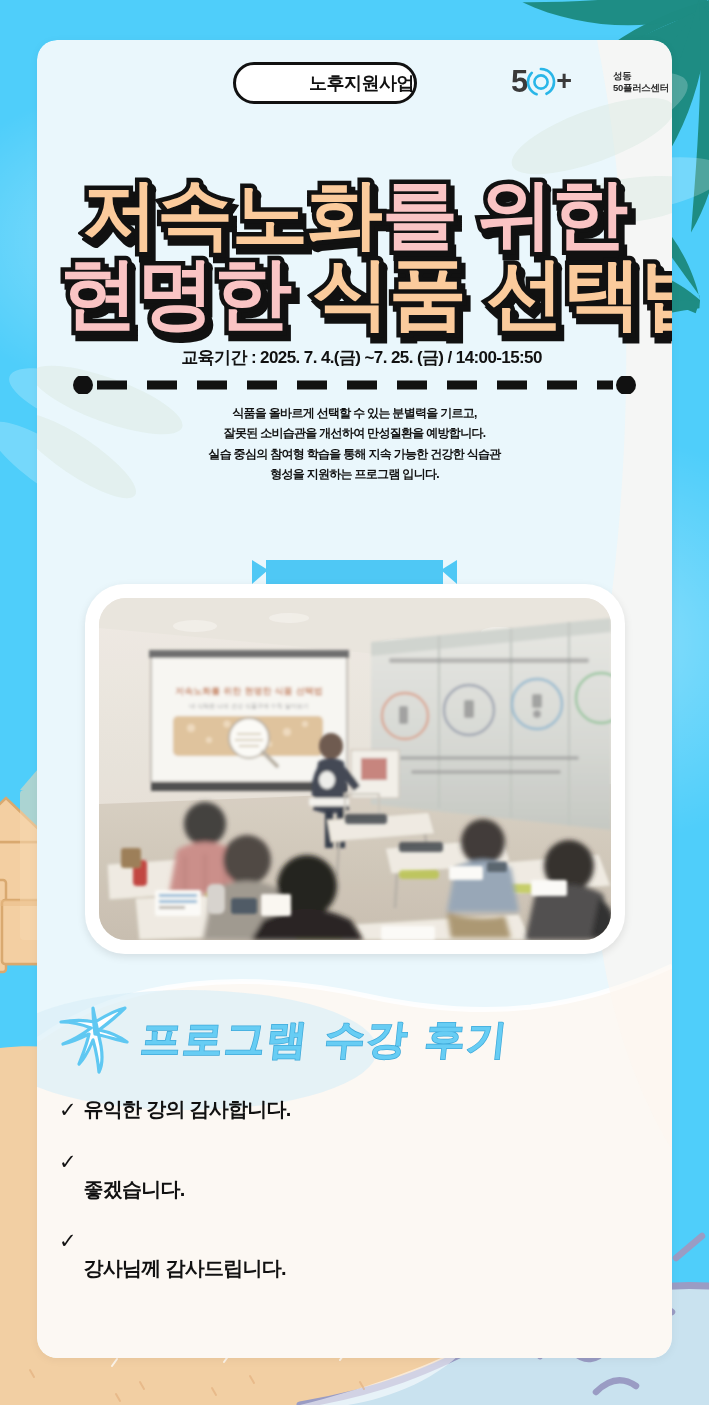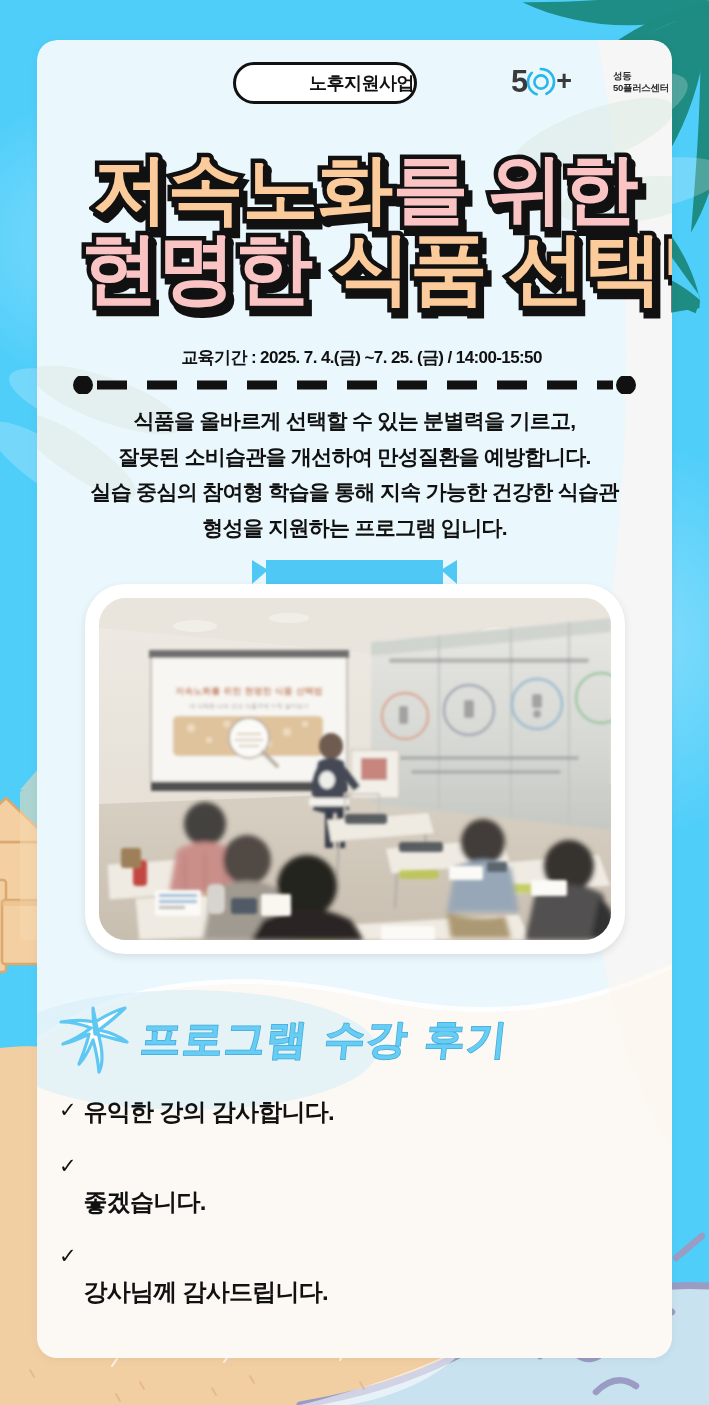--- a/index.html
+++ b/index.html
@@ -42,40 +42,40 @@
 
   .logo { position:absolute; left:474px; top:4px; width:150px; height:40px; }
   .logo-mark { position:absolute; left:0; top:0; display:flex; align-items:center; }
   .logo-5 { font-size:31px; font-weight:700; color:#3a3a3a; line-height:1; letter-spacing:-1px; }
   .logo-ring { width:30px; height:30px; position:relative; margin:0 -1px; }
   .logo-plus { font-size:27px; font-weight:700; color:#3a3a3a; line-height:1; margin-left:1px; }
   .logo-text { position:absolute; left:102px; top:4px; line-height:1.25; }
   .logo-text div { font-size:9.5px; font-weight:700; color:#2b2b2b; letter-spacing:-.3px; white-space:nowrap; }
 
   
-  .title { position:absolute; top:111px; left:0; width:100%; text-align:center;padding-left:21px; }
+  .title { position:absolute; top:136px; left:0; width:100%; text-align:center; }
   .tline {
     font-size:76px; font-weight:900; line-height:.99;
     letter-spacing:-1px; white-space:nowrap;
     -webkit-text-stroke:9px #111;
     paint-order:stroke fill;
     filter:drop-shadow(4px 6px 0 #111);
   }
   .tline2 { font-size:78px; margin-top:4px;margin-left:23px; }
   .tline .o { color:#FBCB9C; }
   .tline .p { color:#FAC4C4; }
 
   
   .date-wrap { position:absolute; top:306px; left:7px; width:100%; text-align:center; }
   .date-text { font-size:17px; font-weight:700; color:#111; letter-spacing:-.6px; }
   .dash-line { position:absolute; top:336px; left:36px; width:563px; height:18px; }
 
   
   .desc { position:absolute; top:363px; left:0; width:100%; text-align:center; }
-  .desc p { font-size:21px; font-weight:700; color:#111; line-height:1.70; letter-spacing:-.7px; }
+  .desc p { font-size:12px; font-weight:700; color:#111; line-height:1.70; letter-spacing:-.7px; }
 
   
   .photo-zone { position:absolute; top:520px; left:0; width:635px; height:420px; }
   .ribbon { position:absolute; left:215px; top:0; width:205px; height:66px; z-index:1; }
   .photo-frame {
     position:absolute; left:48px; top:24px;
     width:540px; height:370px;
     background:#fff; border-radius:40px;
     padding:14px; z-index:2;
     box-shadow:0 3px 9px rgba(0,0,0,.10);
@@ -91,21 +91,21 @@
     font-size:40px; font-weight:700; color:#67CDF4;
     letter-spacing:2px; margin-left:8px;
     -webkit-text-stroke:1.5px #3FA9D9;
     paint-order:stroke fill;
     transform:skewX(-6deg);
     font-family:"DejaVu Sans",sans-serif;
   }
   .rev-list { position:absolute; top:95px; left:22px; width:600px; }
   .rev-item { display:flex; margin-bottom:22px; }
   .chk { font-size:21px; font-weight:700; color:#111; line-height:1.42; flex:none; margin-right:7px; }
-  .rev-text { font-size:24px; font-weight:700; color:#111; line-height:1.42; letter-spacing:-.75px; }
+  .rev-text { font-size:20px; font-weight:700; color:#111; line-height:1.42; letter-spacing:-.75px; }
 </style>
 </head>
 <body>
 
 <div id="bg">
   <svg viewBox="0 0 709 1405" xmlns="http://www.w3.org/2000/svg">
     <defs>
       <clipPath id="pgclip">
           <rect x="0" y="0" width="709" height="1405"></rect>
         </clipPath>

